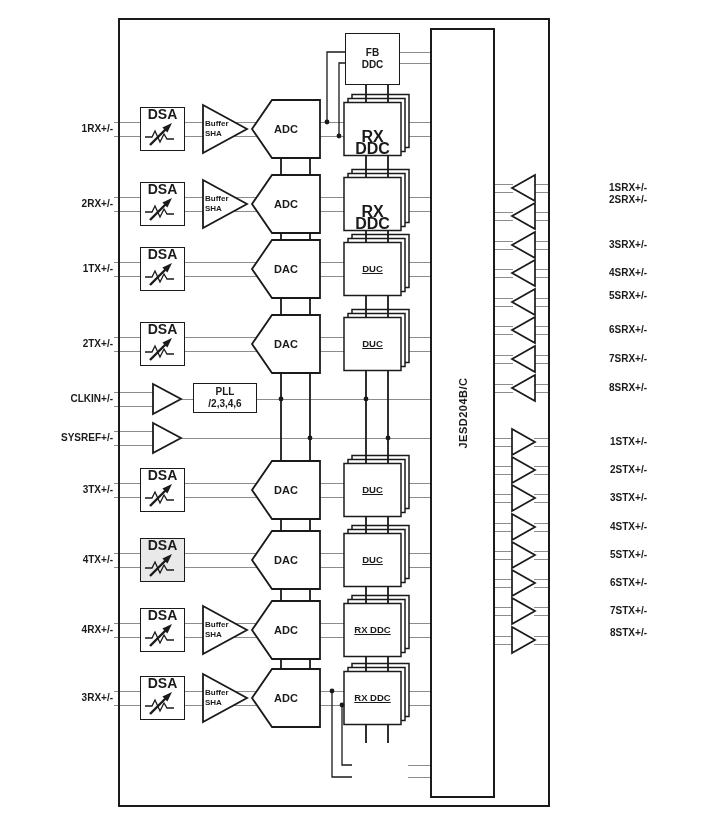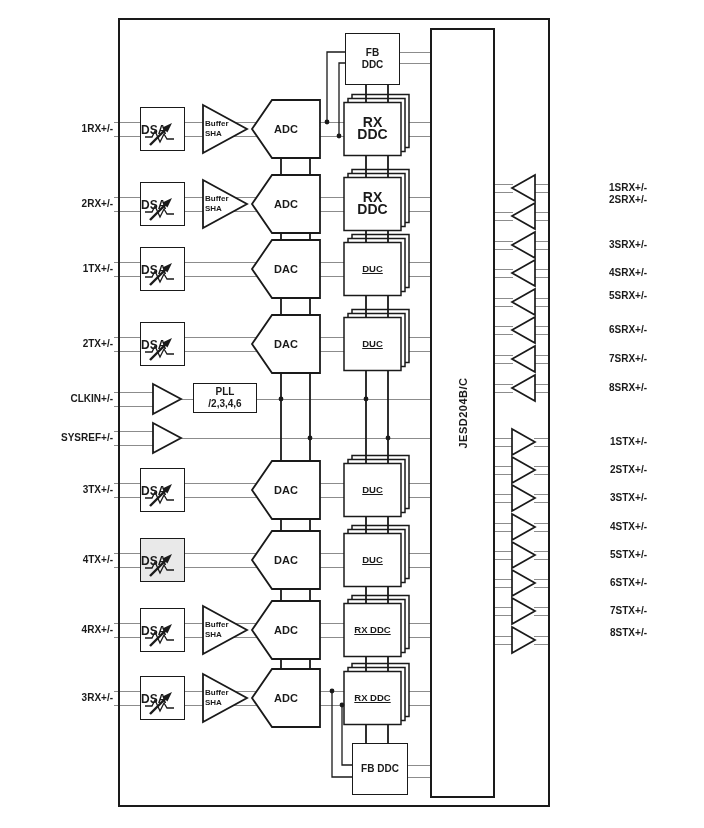--- a/index.html
+++ b/index.html
@@ -15,26 +15,26 @@
        border:1.8px solid #1a1a1a;box-sizing:border-box;text-align:center;
        font-weight:bold;font-size:10px;line-height:12px;padding-top:2px;}
   .fb{position:absolute;background:#fff;border:1.8px solid #1a1a1a;box-sizing:border-box;
       display:flex;flex-direction:column;align-items:center;justify-content:center;
       font-weight:bold;font-size:10px;line-height:12px;text-align:center;}
   .fb.top{left:345px;top:33px;width:55px;height:52px;}
   .fb.bot{left:352px;top:743px;width:56px;height:52px;}
   .dsa{position:absolute;left:140px;width:45px;height:44px;background:#fff;
        border:1.8px solid #1a1a1a;box-sizing:border-box;}
   .dsa.alt{background:#e9e9e9;}
-  .dsa-t{position:absolute;top:1px;left:0;right:0;text-align:left;font-weight:bold;font-size:12px;line-height:10px;margin-top:16px;}
+  .dsa-t{position:absolute;top:1px;left:0;right:0;text-align:center;font-weight:bold;font-size:14px;line-height:10px;}
   .dsa-i{position:absolute;left:0;bottom:1px;}
   .conv-label{position:absolute;left:254px;width:64px;height:16px;text-align:center;
               font-weight:bold;font-size:11px;line-height:16px;}
   .stack-label{position:absolute;left:344px;width:57px;text-align:center;font-weight:bold;}
-  .stack-label.two{font-size:14px;line-height:11.5px;}
+  .stack-label.two{font-size:16px;line-height:11.5px;margin-top:14px;}
   .stack-label.one{font-size:9.5px;line-height:14px;height:14px;text-decoration:underline;}
   .buf-label{position:absolute;left:205px;width:34px;font-weight:bold;font-size:8px;line-height:9.5px;text-align:left;}
   .lbl{position:absolute;font-weight:bold;font-size:10px;line-height:14px;height:14px;}
   .lbl.l{left:28px;width:85px;text-align:right;}
   .lbl.r{left:557px;width:90px;text-align:right;}
 </style>
 </head>
 <body>
 
 <div class="stage">
@@ -199,23 +199,20 @@
 
   <div class="pll">
     <div>PLL</div>
     <div>/2,3,4,6</div>
   </div>
 
   <div class="fb top">
     <div>FB</div>
     <div>DDC</div>
   </div>
-  <div class="fb bot">
-    <div>FB DDC</div>
-  </div>
 
   <div class="dsa" style="top:107px">
     <span class="dsa-t">DSA</span>
     <svg class="dsa-i" width="45" height="30" viewBox="0 0 45 30">
         <path d="M4 18h7l3-6 5 11 4-8 3 5h7" stroke="#1a1a1a" stroke-width="1.3" fill="none"></path>
         <line x1="9" y1="26" x2="25" y2="10" stroke="#1a1a1a" stroke-width="2.4"></line>
         <polygon points="31,4 21.4,8.6 26.4,13.6" fill="#1a1a1a"></polygon>
       </svg>
   </div>
   <div class="dsa" style="top:182px">

